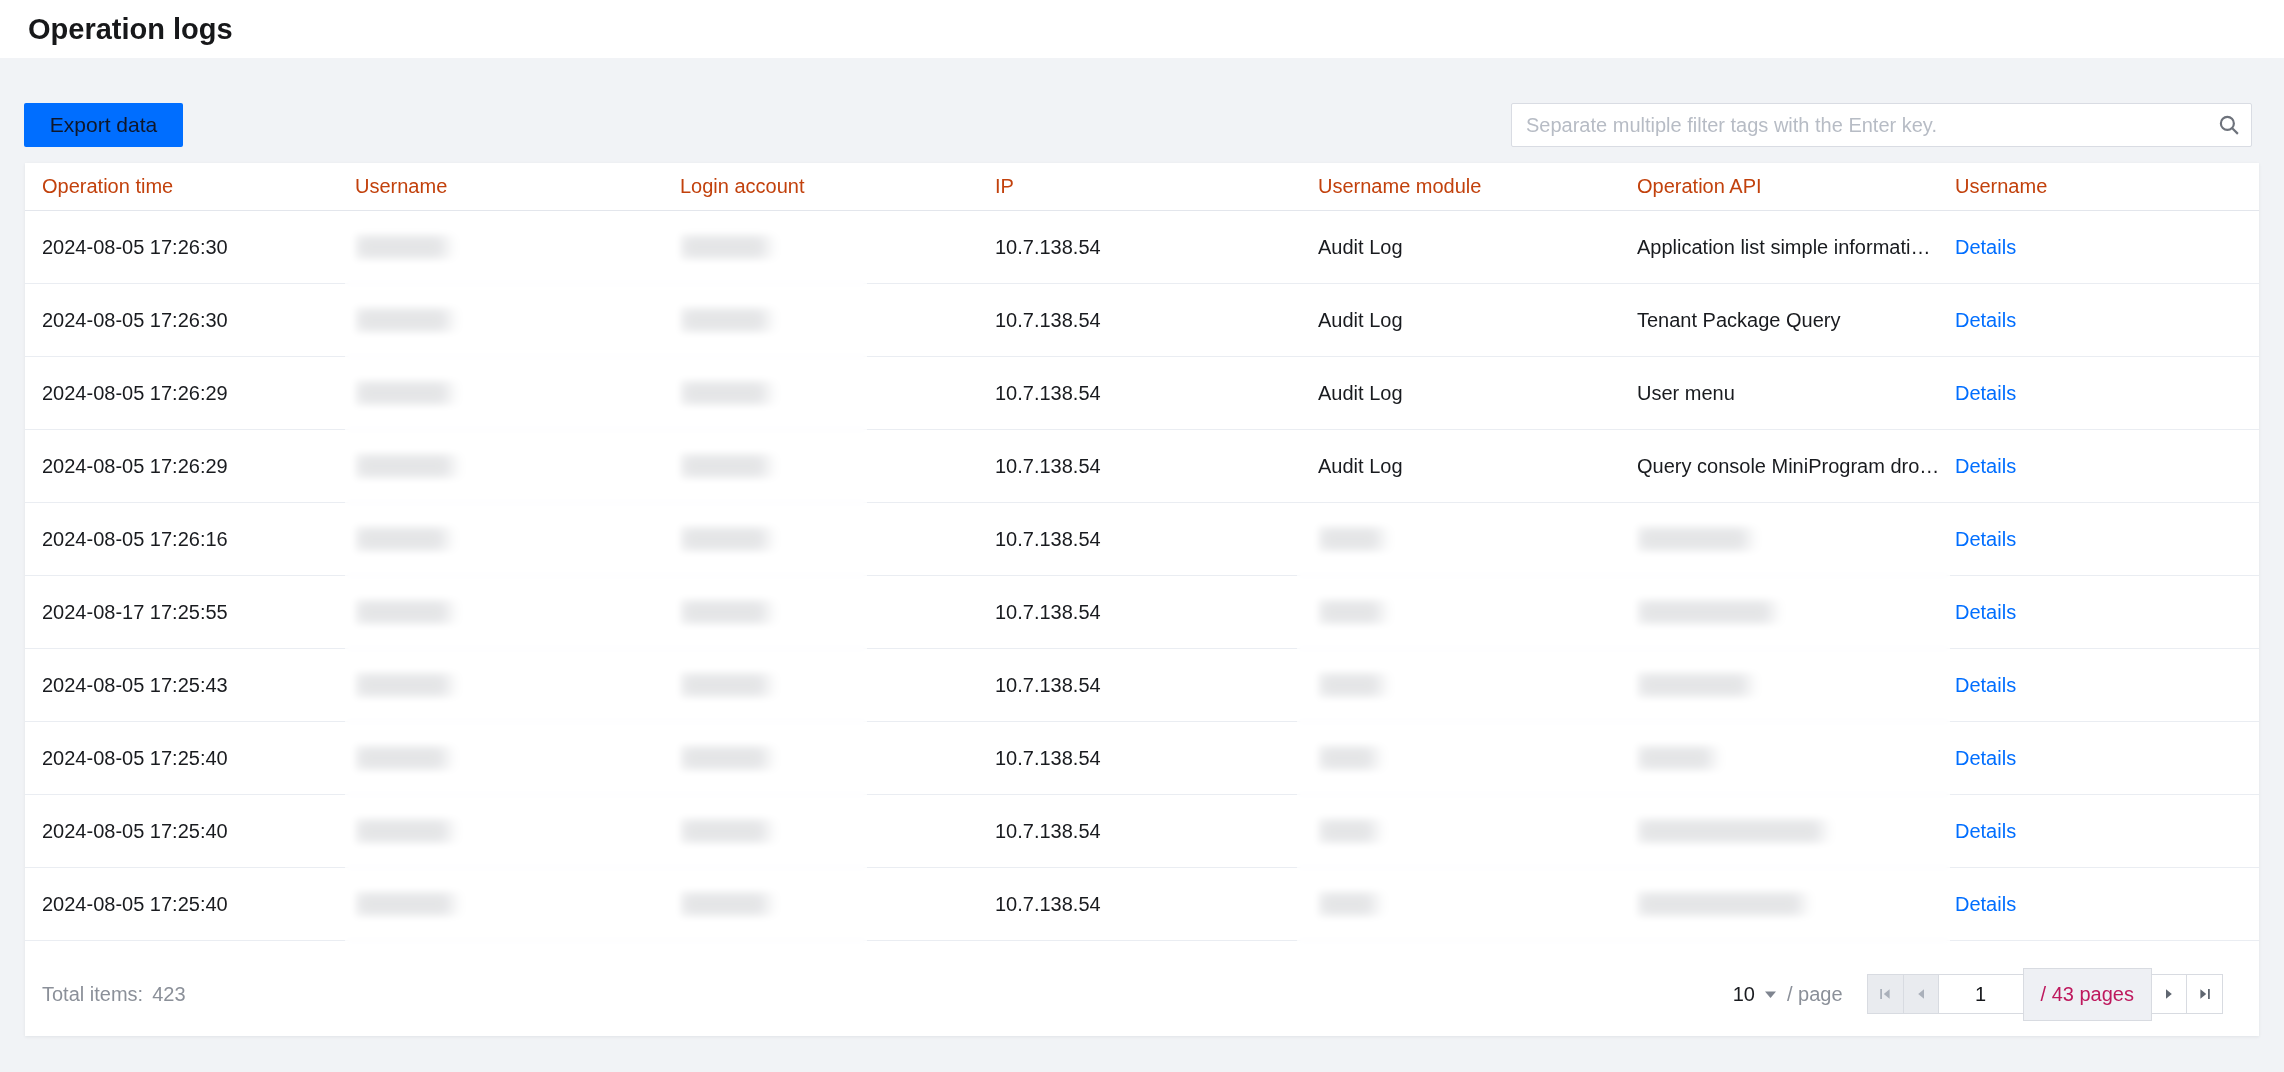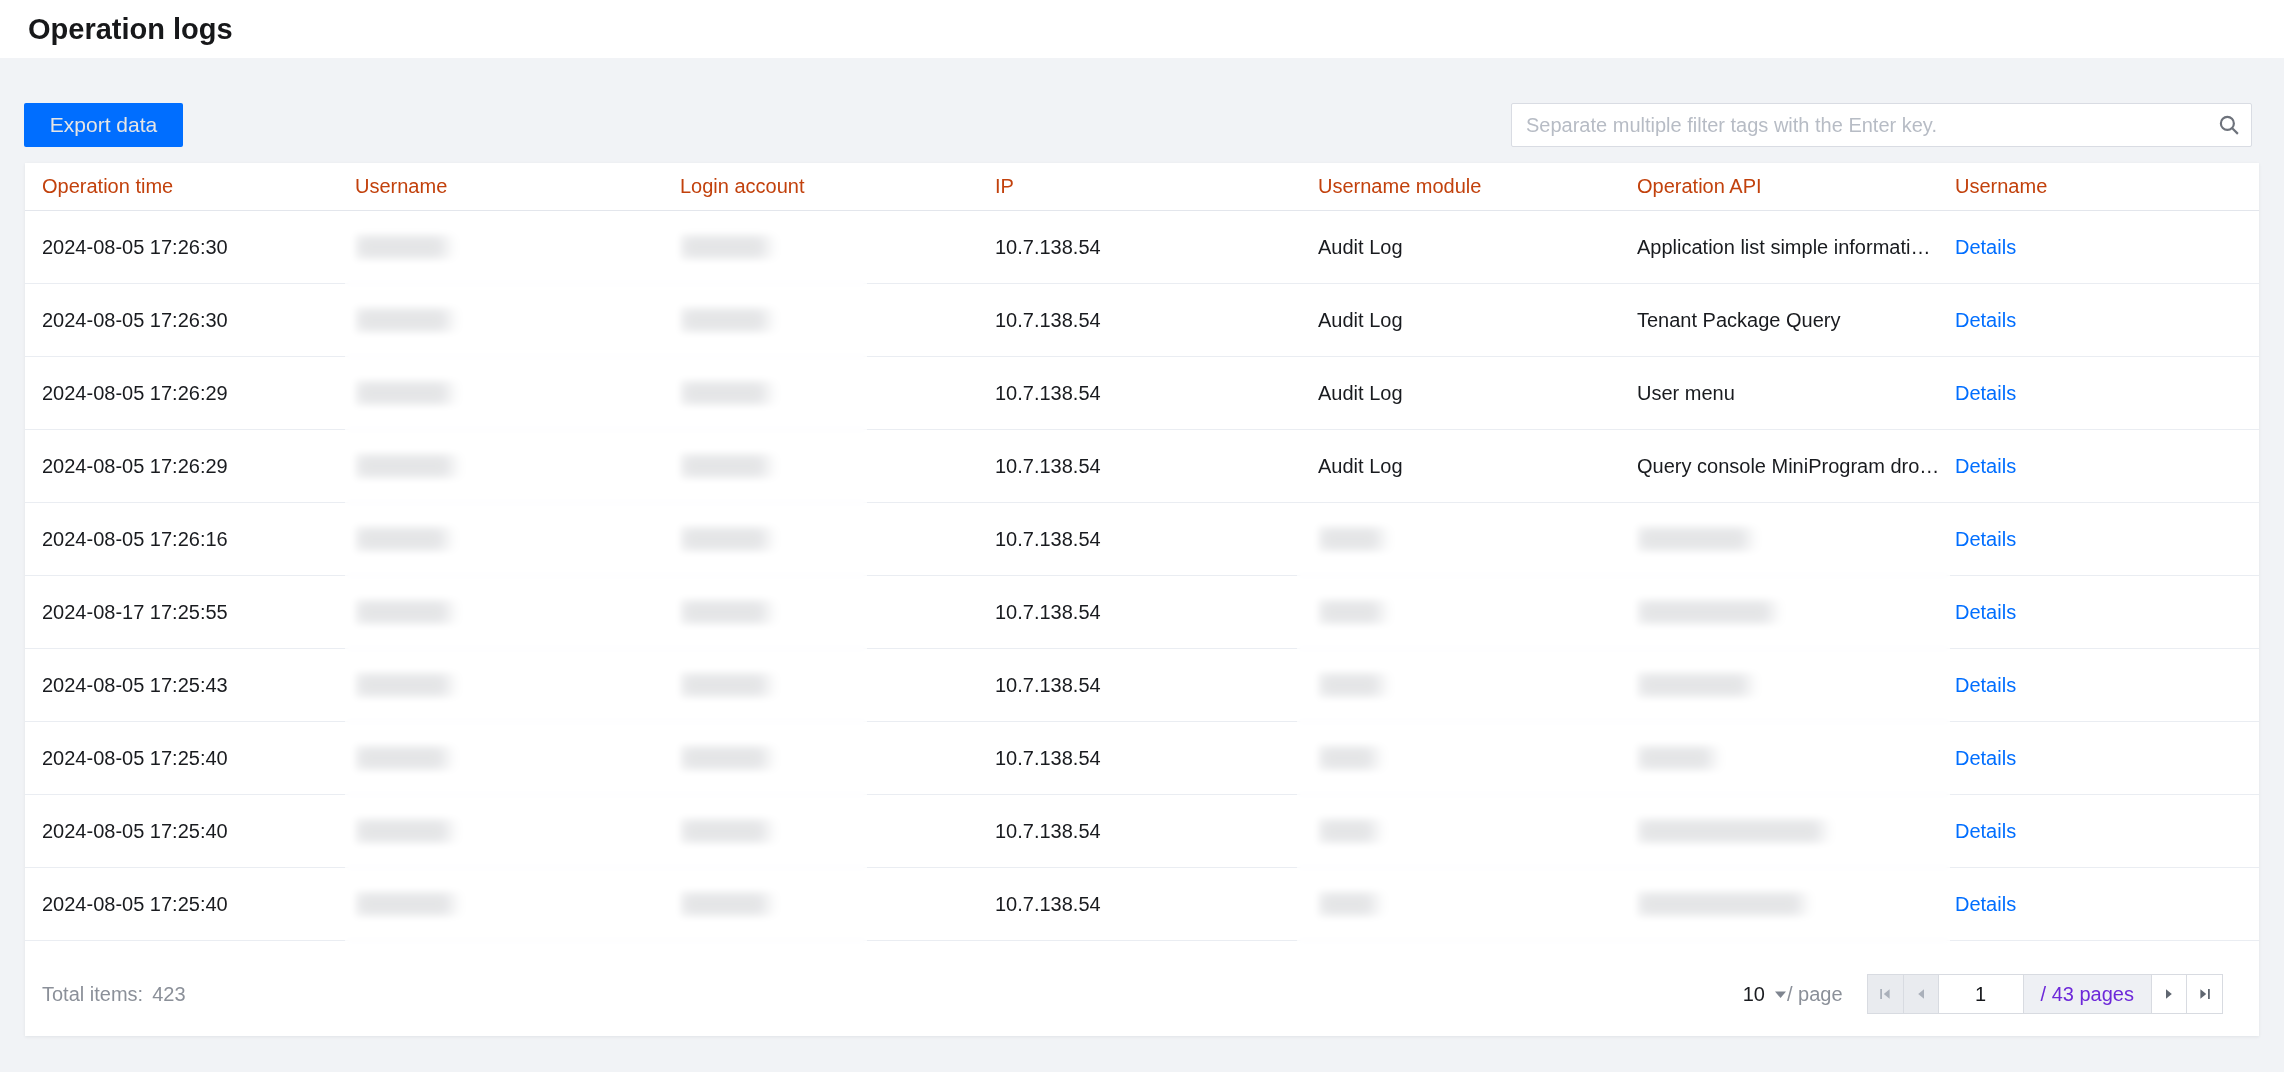--- a/index.html
+++ b/index.html
@@ -9,21 +9,21 @@
     font-family:"Liberation Sans","DejaVu Sans",sans-serif;
     -webkit-font-smoothing:antialiased;
   }
   
   .topbar{height:58px;background:#ffffff;display:flex;align-items:center;padding-left:28px;box-sizing:border-box;}
   .page-title{font-size:29px;font-weight:bold;color:#17181a;margin:0;}
 
   
   .btn-primary{
     position:absolute;left:24px;top:103px;width:159px;height:44px;
-    background:var(--accent,#006eff);color:#e5e5e5;border:none;border-radius:2px;
+    background:var(--accent,#006eff);color:#0f172a;border:none;border-radius:2px;
     font-size:21px;font-family:inherit;cursor:pointer;
   }
   .searchbox{
     position:absolute;left:1511px;top:103px;width:741px;height:44px;box-sizing:border-box;
     background:#ffffff;border:1px solid #d9dce3;border-radius:2px;
     display:flex;align-items:center;
   }
   .searchbox input{
     flex:1;border:none;outline:none;background:transparent;
     font-size:20px;font-family:inherit;color:#404040;padding:0 8px 0 14px;
@@ -54,38 +54,38 @@
 
   
   .tfoot{
     position:absolute;left:0;right:0;bottom:0;height:84px;
     display:flex;align-items:center;justify-content:space-between;
     padding:0 36px 0 17px;box-sizing:border-box;background:#fff;
   }
   .total{display:flex;align-items:flex-end;gap:9px;color:#8b9099;font-size:20px;}
   .pager{display:flex;align-items:center;}
   .pagesize{display:flex;align-items:center;gap:9px;cursor:pointer;font-size:20px;color:#1a1c20;}
-  .muted{color:#8b9099;font-size:20px;}
+  .muted{color:#8b9099;font-size:20px;margin-left:10px;}
   .pager-group{display:flex;align-items:center;margin-left:24px;}
   .pg{
     height:40px;box-sizing:border-box;border:1px solid #d8dbe1;margin-left:-1px;
     display:flex;align-items:center;justify-content:center;background:#ffffff;
     color:#5f6670;cursor:pointer;
   }
   .pg:first-child{margin-left:0;}
   .pg.disabled{background:#e9ebef;color:#aab0ba;cursor:default;}
   .pg-first,.pg-last{width:37px;}
   .pg-prev,.pg-next{width:36px;}
   .page-input{
     width:86px;height:40px;box-sizing:border-box;border:1px solid #d8dbe1;margin-left:-1px;
     text-align:center;font-size:20px;font-family:inherit;color:#16181c;outline:none;background:#fff;
   }
   .pages-label{
-    height:40px;box-sizing:border-box;border:1px solid #d8dbe1;margin-left:-1px;
-    background:#eef0f4;color:#6d28d9;font-size:20px;display:flex;align-items:center;
+    height:53px;box-sizing:border-box;border:1px solid #d8dbe1;margin-left:-1px;
+    background:#eef0f4;color:#be185d;font-size:20px;display:flex;align-items:center;
     padding:0 17px;
   }
   svg{display:block;}
 </style>
 </head>
 <body>
 
 <header class="topbar">
   <h1 class="page-title">Operation logs</h1>
 </header>

